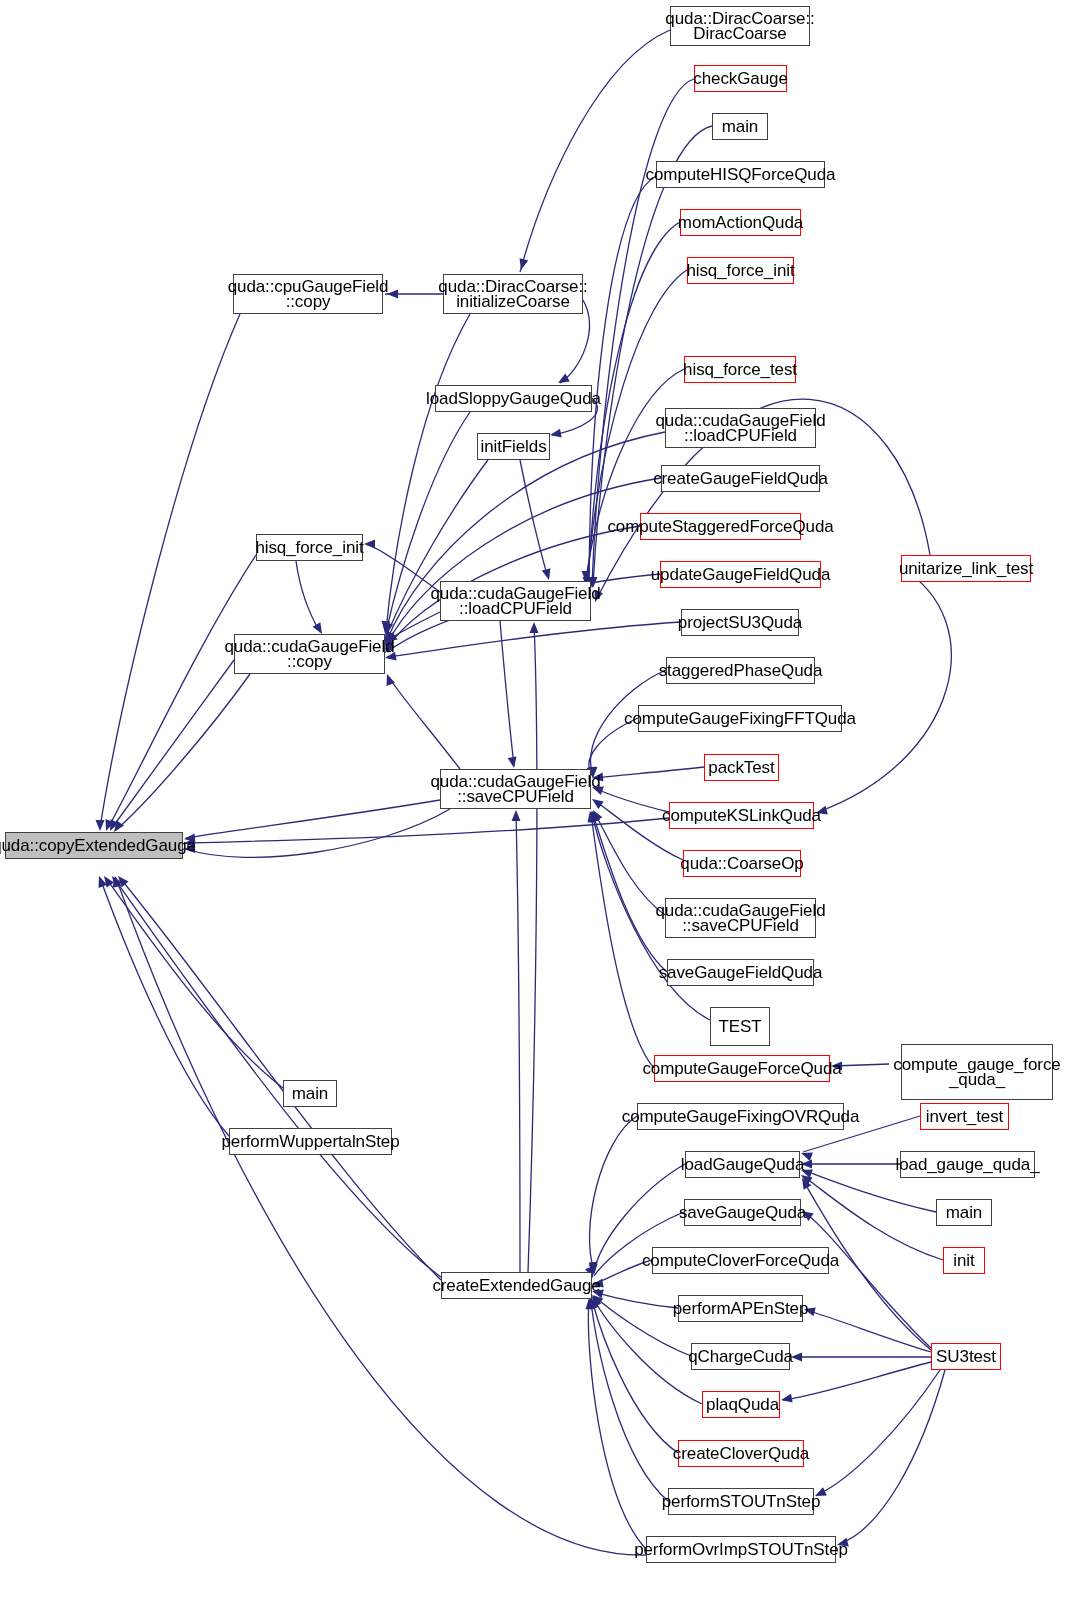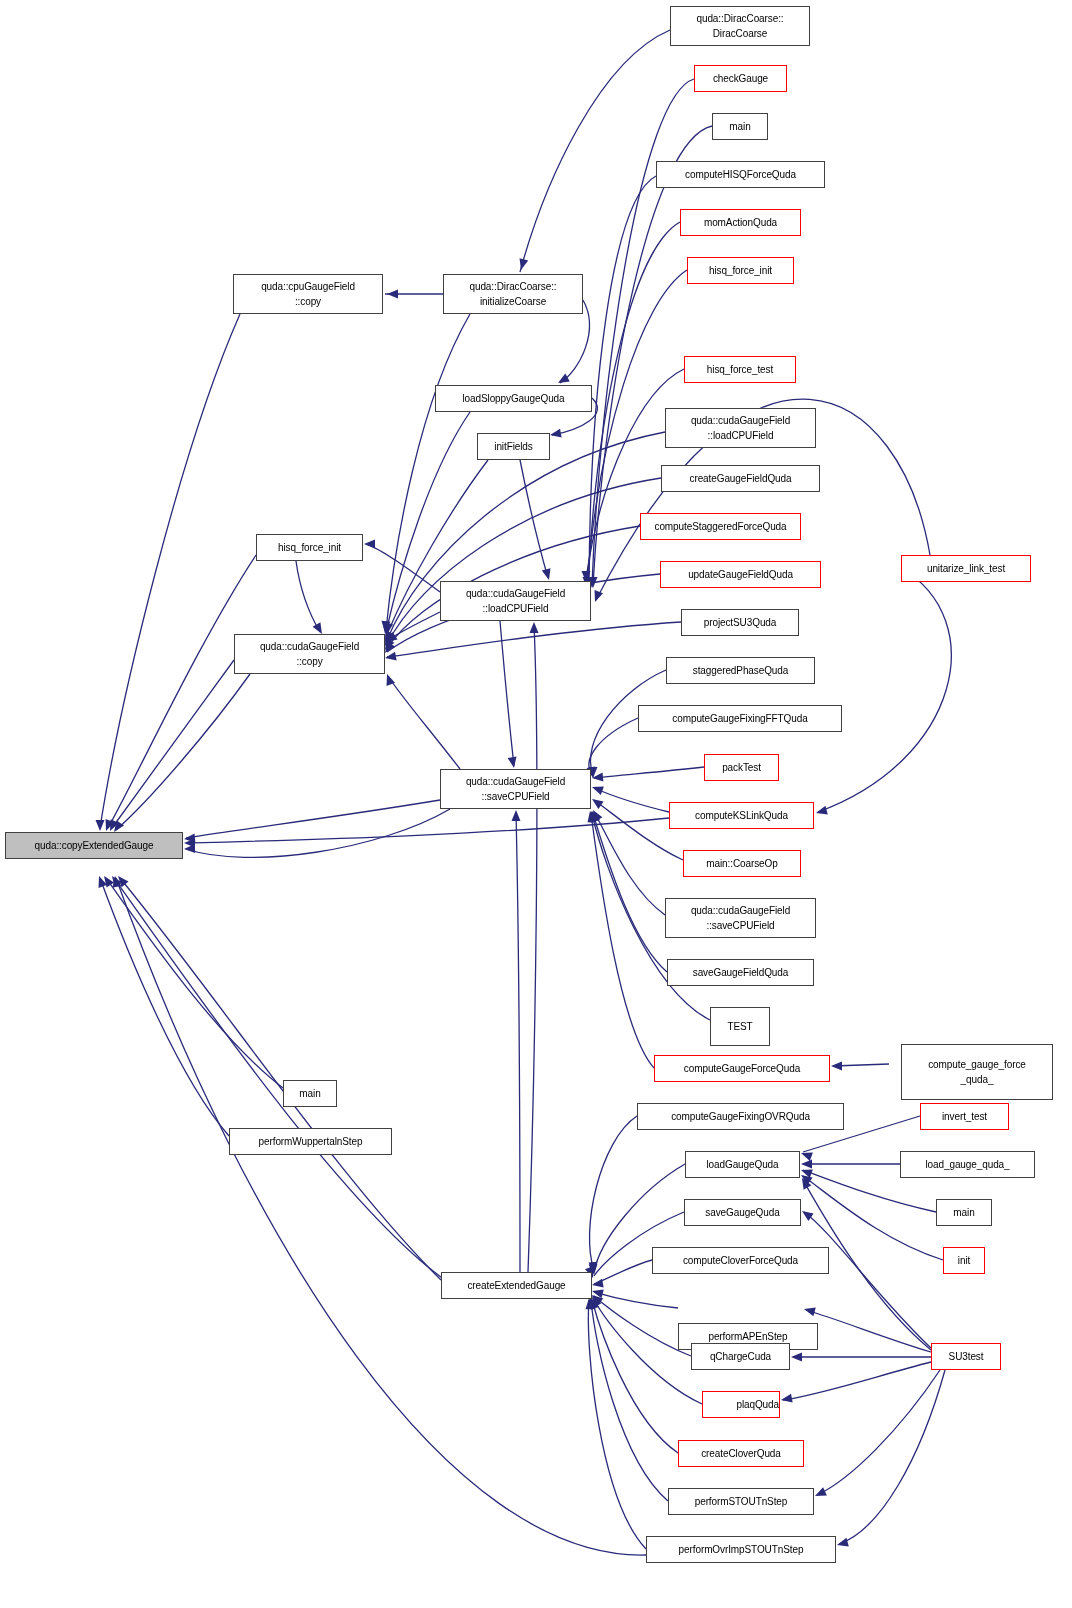--- a/index.html
+++ b/index.html
@@ -11,21 +11,21 @@
     overflow:hidden;
   }
   #edges{position:absolute;left:0;top:0;width:1072px;height:1608px;}
   .node{
     position:absolute;
     box-sizing:border-box;
     display:flex;
     align-items:center;
     justify-content:center;
     text-align:center;
-    font-size:10px;
+    font-size:17px;
     line-height:15px;
     color:#000000;
     background:#ffffff;
     border:1px solid #404040;
     white-space:pre;
     letter-spacing:-0.1px;
     z-index:5;
   }
   .node.red{border-color:#ff0000;}
   .node.root{background:#bfbfbf;border-color:#404040;}
@@ -198,31 +198,31 @@
     <div class="node" style="left: 665px; top: 408px; width: 151px; height: 40px;"><span>quda::cudaGaugeField
 ::loadCPUField</span></div>
     <div class="node" style="left: 661px; top: 465px; width: 159px; height: 27px;"><span>createGaugeFieldQuda</span></div>
     <div class="node red" style="left: 640px; top: 513px; width: 161px; height: 27px;"><span>computeStaggeredForceQuda</span></div>
     <div class="node red" style="left: 660px; top: 561px; width: 161px; height: 27px;"><span>updateGaugeFieldQuda</span></div>
     <div class="node" style="left: 681px; top: 609px; width: 118px; height: 27px;"><span>projectSU3Quda</span></div>
     <div class="node" style="left: 666px; top: 657px; width: 149px; height: 27px;"><span>staggeredPhaseQuda</span></div>
     <div class="node" style="left: 638px; top: 705px; width: 204px; height: 27px;"><span>computeGaugeFixingFFTQuda</span></div>
     <div class="node red" style="left: 704px; top: 754px; width: 75px; height: 27px;"><span>packTest</span></div>
     <div class="node red" style="left: 669px; top: 802px; width: 145px; height: 27px;"><span>computeKSLinkQuda</span></div>
-    <div class="node red" style="left: 683px; top: 850px; width: 118px; height: 27px;"><span>main::CoarseOp</span></div>
+    <div class="node red" style="left: 683px; top: 850px; width: 118px; height: 27px;"><span>quda::CoarseOp</span></div>
     <div class="node" style="left: 665px; top: 898px; width: 151px; height: 40px;"><span>quda::cudaGaugeField
 ::saveCPUField</span></div>
     <div class="node" style="left: 667px; top: 959px; width: 147px; height: 27px;"><span>saveGaugeFieldQuda</span></div>
     <div class="node" style="left: 710px; top: 1007px; width: 60px; height: 39px;"><span>TEST</span></div>
     <div class="node red" style="left: 654px; top: 1055px; width: 176px; height: 27px;"><span>computeGaugeForceQuda</span></div>
     <div class="node" style="left: 637px; top: 1103px; width: 207px; height: 27px;"><span>computeGaugeFixingOVRQuda</span></div>
     <div class="node" style="left: 685px; top: 1151px; width: 115px; height: 27px;"><span>loadGaugeQuda</span></div>
     <div class="node" style="left: 684px; top: 1199px; width: 117px; height: 27px;"><span>saveGaugeQuda</span></div>
     <div class="node" style="left: 652px; top: 1247px; width: 177px; height: 27px;"><span>computeCloverForceQuda</span></div>
-    <div class="node" style="left: 678px; top: 1295px; width: 140px; height: 27px; margin-top: 28px;"><span>performAPEnStep</span></div>
+    <div class="node" style="left: 678px; top: 1295px; width: 125px; height: 27px;"><span>performAPEnStep</span></div>
     <div class="node" style="left: 691px; top: 1343px; width: 99px; height: 27px;"><span>qChargeCuda</span></div>
     <div class="node red" style="left: 702px; top: 1391px; width: 78px; height: 27px; justify-content: flex-end;"><span>plaqQuda</span></div>
     <div class="node red" style="left: 678px; top: 1440px; width: 126px; height: 27px;"><span>createCloverQuda</span></div>
     <div class="node" style="left: 668px; top: 1488px; width: 146px; height: 27px;"><span>performSTOUTnStep</span></div>
     <div class="node" style="left: 646px; top: 1536px; width: 190px; height: 27px;"><span>performOvrImpSTOUTnStep</span></div>
     <div class="node" style="left: 234px; top: 634px; width: 151px; height: 40px;"><span>quda::cudaGaugeField
 ::copy</span></div>
     <div class="node" style="left: 440px; top: 581px; width: 151px; height: 40px;"><span>quda::cudaGaugeField
 ::loadCPUField</span></div>
     <div class="node" style="left: 440px; top: 769px; width: 151px; height: 40px;"><span>quda::cudaGaugeField

